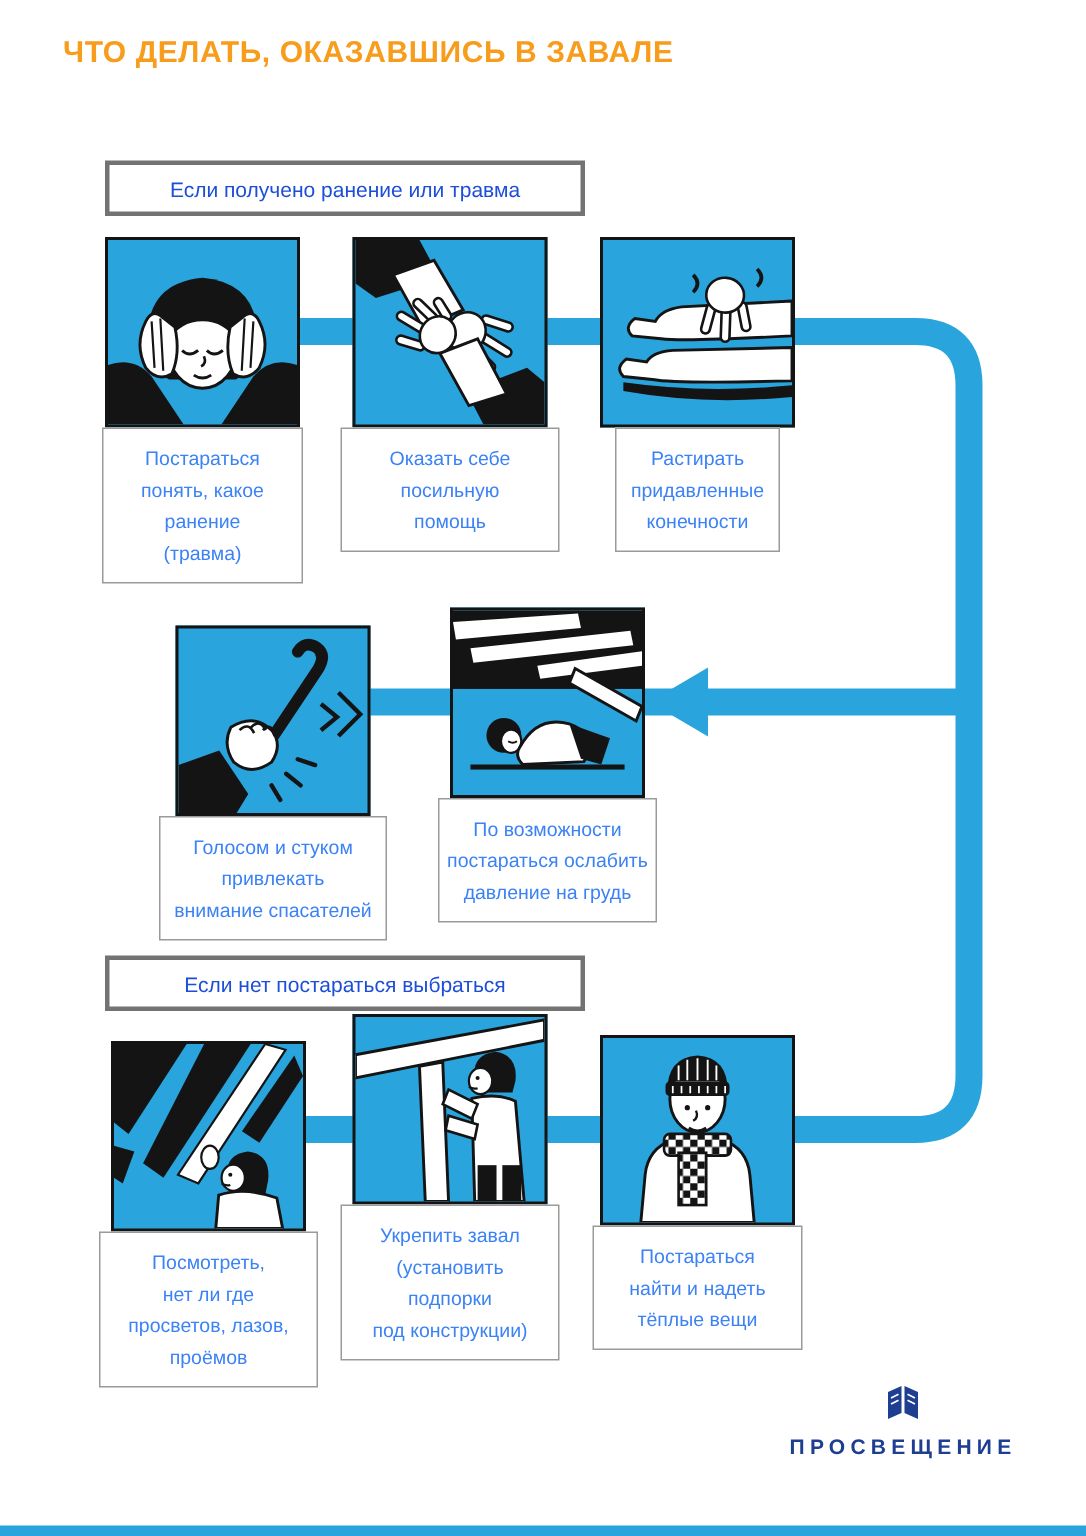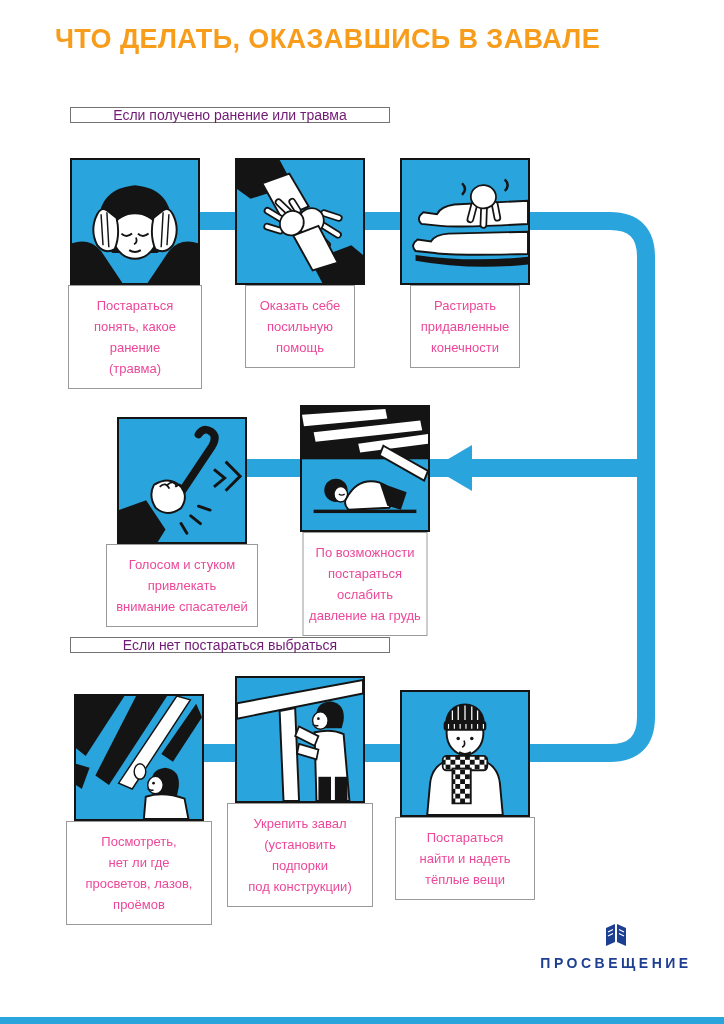--- a/index.html
+++ b/index.html
@@ -2,46 +2,46 @@
 <html style="--blue: #29A4DC; --orange: #F89C1C; --navy: #1E3E92; --ink: #141414; --box_border: #9A9A9A;"><head>
 <meta charset="utf-8">
 <style>
   html,body { margin:0; padding:0; background:#e9e9e9; }
   .page {
     position:relative; width:724px; height:1024px; margin:0 auto;
     background:#ffffff; overflow:hidden;
     font-family:"Liberation Sans", sans-serif;
   }
   .title {
-    position:absolute; left:55px; top:24px; margin:0;
-    font-size:27px; font-weight:800; letter-spacing:0.4px;
+    position:absolute; left:42px; top:24px; margin:0;
+    font-size:20px; font-weight:800; letter-spacing:0.4px;
     color:var(--orange, #F89C1C); z-index:3;
   }
   .flow { position:absolute; left:0; top:0; z-index:1; }
   .flow-line { fill:none; stroke:var(--blue, #29A4DC); stroke-width:18; }
   .flow-fill { fill:var(--blue, #29A4DC); }
   .section-header {
-    position:absolute; left:70px; width:320px; height:16px;
-    border:1px solid #737373; background:#fff; box-sizing:border-box;
+    position:absolute; left:70px; width:320px; height:37px;
+    border:3px solid #737373; background:#fff; box-sizing:border-box;
     display:flex; align-items:center; justify-content:center;
-    font-size:14px; color:#701a75; z-index:2;
+    font-size:14px; color:#1d4ed8; z-index:2;
   }
   .card { position:absolute; width:130px; z-index:2; }
   .pic {
     width:130px; height:127px; box-sizing:border-box;
     border:2px solid #141414; background:var(--blue, #29A4DC);
   }
   .pic svg { display:block; width:100%; height:100%; }
   .cap {
     position:relative; left:50%; transform:translateX(-50%);
     background:#fff; border:1px solid #9a9a9a; box-sizing:border-box;
-    font-size:13px; line-height:1.62; color:#ec4899; text-align:center;
+    font-size:13px; line-height:1.62; color:#3b82f6; text-align:center;
     white-space:pre-line; padding:9px 4px;
   }
-  .logo { position:absolute; right:20px; top:924px; width:176px; text-align:center; z-index:2; }
+  .logo { position:absolute; right:34px; top:924px; width:176px; text-align:center; z-index:2; }
   .logo-text {
     font-size:14px; font-weight:700; letter-spacing:3.5px;
     color:var(--navy, #1E3E92); white-space:nowrap; margin-top:3px;
   }
   .bottom-strip {
     position:absolute; left:0; right:0; bottom:0; height:7px;
     background:var(--blue, #29A4DC); z-index:2;
   }
 </style>
 </head>
@@ -100,21 +100,21 @@
         <path d="M104 106 L78 114 L58 78 L84 68 Z" fill="#fff" stroke="#141414" stroke-width="2"></path>
         <g transform="translate(56,66) rotate(215)" fill="#fff" stroke="#141414" stroke-width="1.8">
           <rect x="6" y="-13" width="20" height="6" rx="3" transform="rotate(-18)"></rect>
           <rect x="8" y="-4" width="23" height="6" rx="3" transform="rotate(-4)"></rect>
           <rect x="7" y="4" width="21" height="6" rx="3" transform="rotate(9)"></rect>
           <rect x="5" y="10" width="17" height="6" rx="3" transform="rotate(23)"></rect>
           <ellipse cx="0" cy="1" rx="12" ry="13"></ellipse>
         </g>
       </svg>
     </div>
-    <figcaption class="cap" style="width:110px">Оказать себе
+    <figcaption class="cap" style="width:146px">Оказать себе
 посильную
 помощь</figcaption>
   </figure>
 
   <figure class="card" style="left:400px;top:158px;margin:0">
     <div class="pic">
       <svg viewBox="0 0 130 127" preserveAspectRatio="none">
         <path d="M14 98 Q70 106 130 100 V108 Q70 114 14 104 Z" fill="#141414"></path>
         <path d="M130 74 L48 76 Q34 77 30 84 L16 82 Q8 88 14 94 L34 96 Q50 99 130 97 Z" fill="#fff" stroke="#141414" stroke-width="2"></path>
         <path d="M130 42 L54 46 Q40 48 36 56 L22 54 Q14 60 20 66 L40 68 Q56 70 130 66 Z" fill="#fff" stroke="#141414" stroke-width="2"></path>
@@ -160,21 +160,21 @@
         </g>
         <polygon points="84,40 130,66 126,76 80,50" fill="#fff" stroke="#141414" stroke-width="2"></polygon>
         <circle cx="35" cy="86" r="12" fill="#141414"></circle>
         <ellipse cx="40" cy="90" rx="7" ry="8" fill="#fff" stroke="#141414" stroke-width="1.5"></ellipse>
         <path d="M38 90 q3 2 6 0" fill="none" stroke="#141414" stroke-width="1.4"></path>
         <path d="M46 94 Q58 72 80 78 Q96 84 94 98 L90 104 L48 106 Q42 100 46 94 Z" fill="#fff" stroke="#141414" stroke-width="2"></path>
         <polygon points="80,78 108,88 102,106 88,102" fill="#141414"></polygon>
         <rect x="12" y="106" width="106" height="3.5" fill="#141414"></rect>
       </svg>
     </div>
-    <figcaption class="cap" style="width:125px">По возможности
+    <figcaption class="cap" style="width:146px">По возможности
 постараться ослабить
 давление на грудь</figcaption>
   </figure>
 
   <div class="section-header" style="top:637px">Если нет постараться выбраться</div>
 
   <figure class="card" style="left:70px;top:690px;margin:4px">
     <div class="pic">
       <svg viewBox="0 0 130 127" preserveAspectRatio="none">
         <polygon points="0,0 50,0 10,62 0,54" fill="#141414"></polygon>

